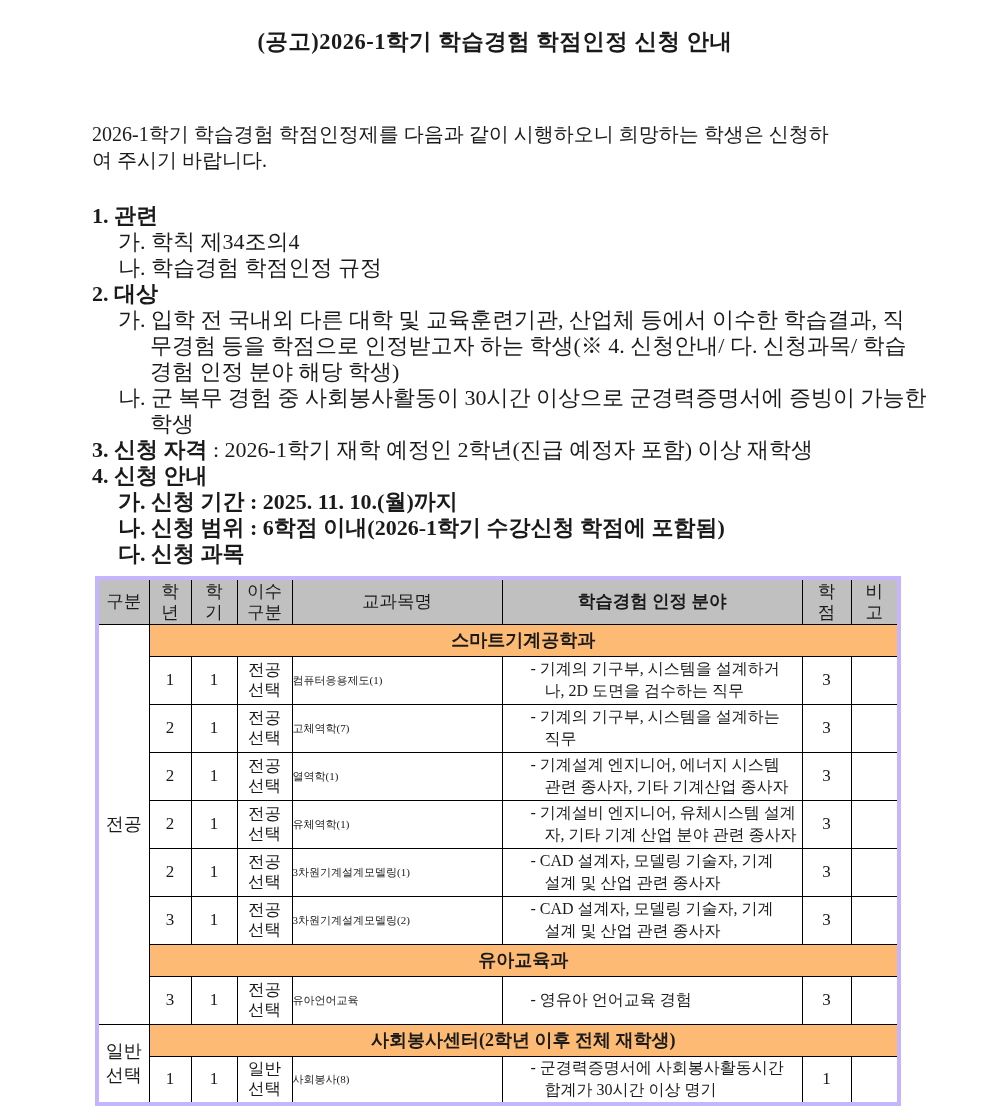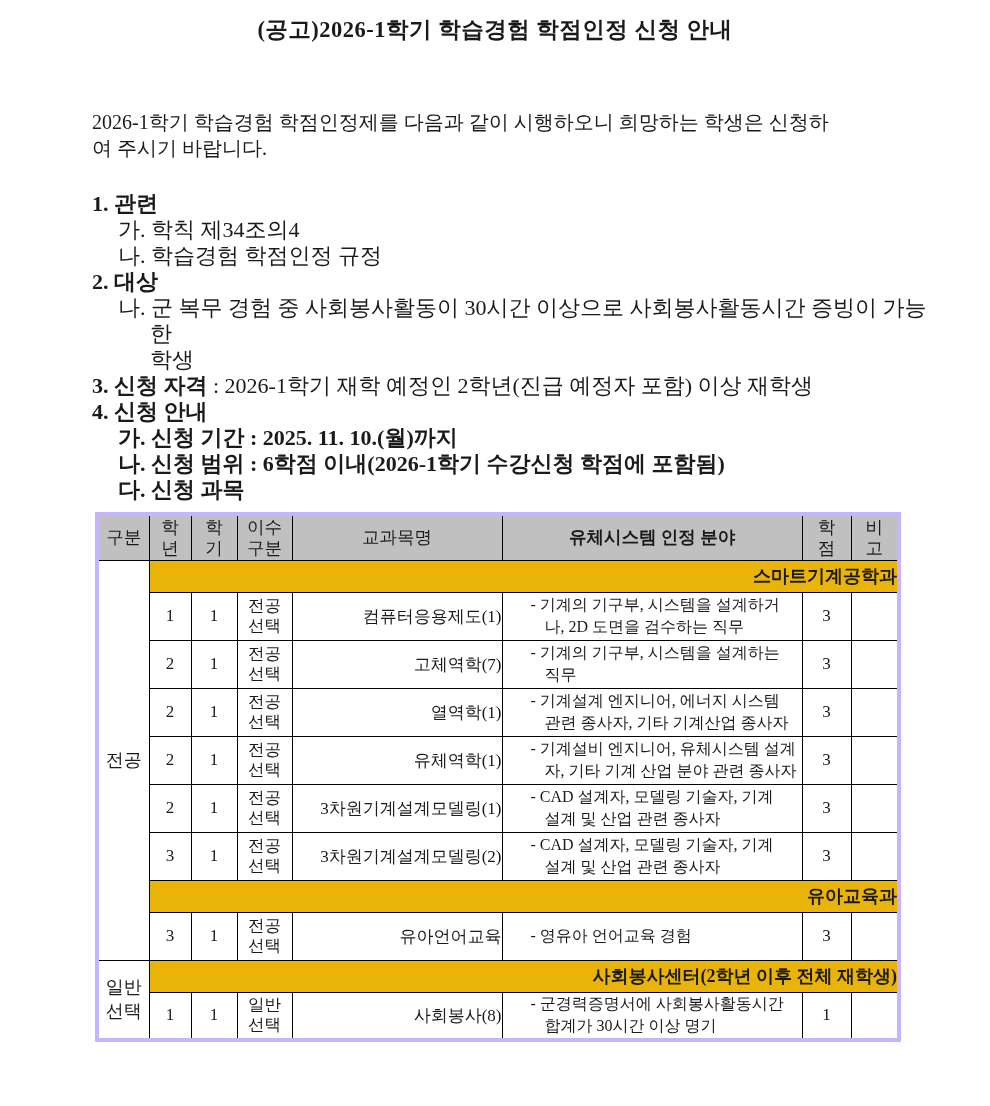--- a/index.html
+++ b/index.html
@@ -6,21 +6,21 @@
   html, body { margin: 0; padding: 0; background: #ffffff; }
   .page {
     width: 990px; height: 1106px;
     background: #ffffff;
     color: #1a1a1a;
     font-family: "Liberation Serif", "DejaVu Serif", serif;
     overflow: hidden;
     position: relative;
   }
   .title {
-    margin: 0;
+    margin: 12px;
     padding-top: 15px;
     text-align: center;
     font-size: 22.5px;
     line-height: 30px;
     font-weight: bold;
     letter-spacing: 0.5px;
   }
   .intro {
     margin: 64px 80px 0 92px;
     font-size: 20px;
@@ -57,35 +57,35 @@
     font-weight: normal;
     font-size: 17.5px;
     line-height: 21px;
     text-align: center;
     white-space: pre-line;
     padding: 2px 0;
   }
   thead th.bold { font-weight: bold; }
   tr.sec-row { height: 32px; }
   td.section {
-    background: #eab308;
+    background: #fdba74;
     font-weight: bold;
-    text-align: right;
+    text-align: center;
     font-size: 18px;
   }
   tr.data-row { height: 48px; }
   td.c { text-align: center; font-size: 17px; }
   td.type {
     text-align: center;
     font-size: 16.5px;
     line-height: 20px;
     white-space: pre-line;
     padding: 2px 0;
   }
-  td.course { padding-left: 9px; font-size: 17px; text-align: right; }
+  td.course { padding-left: 9px; font-size: 11px; }
   td.field { padding: 2px 6px 2px 8px; }
   td.field .fieldtext {
     font-size: 16px;
     line-height: 22px;
     white-space: pre-line;
     padding-left: 14px;
     text-indent: -14px;
     margin-left: 28px;
   }
   td.gubun {
@@ -103,21 +103,24 @@
   <h1 class="title">(공고)2026-1학기 학습경험 학점인정 신청 안내</h1>
 
   <p class="intro">2026-1학기 학습경험 학점인정제를 다음과 같이 시행하오니 희망하는 학생은 신청하
 여 주시기 바랍니다.</p>
 
   <div class="list">
     <div class="ln b">1. 관련</div>
     <div class="ln lv1">가. 학칙 제34조의4</div>
     <div class="ln lv1">나. 학습경험 학점인정 규정</div>
     <div class="ln b">2. 대상</div>
-    <div class="ln hang">나. 군 복무 경험 중 사회봉사활동이 30시간 이상으로 사회봉사활동시간 증빙이 가능한
+    <div class="ln hang">가. 입학 전 국내외 다른 대학 및 교육훈련기관, 산업체 등에서 이수한 학습결과, 직
+무경험 등을 학점으로 인정받고자 하는 학생(※ 4. 신청안내/ 다. 신청과목/ 학습
+경험 인정 분야 해당 학생)</div>
+    <div class="ln hang">나. 군 복무 경험 중 사회봉사활동이 30시간 이상으로 군경력증명서에 증빙이 가능한
 학생</div>
     <div class="ln"><span class="b">3. 신청 자격</span><span> : 2026-1학기 재학 예정인 2학년(진급 예정자 포함) 이상 재학생</span></div>
     <div class="ln b">4. 신청 안내</div>
     <div class="ln lv1 b">가. 신청 기간 : 2025. 11. 10.(월)까지</div>
     <div class="ln lv1 b">나. 신청 범위 : 6학점 이내(2026-1학기 수강신청 학점에 포함됨)</div>
     <div class="ln lv1 b">다. 신청 과목</div>
   </div>
 
   <table class="courses">
     <colgroup>
@@ -133,21 +136,21 @@
     <thead>
       <tr>
         <th>구분</th>
         <th>학
 년</th>
         <th>학
 기</th>
         <th>이수
 구분</th>
         <th>교과목명</th>
-        <th class="bold">유체시스템 인정 분야</th>
+        <th class="bold">학습경험 인정 분야</th>
         <th>학
 점</th>
         <th>비
 고</th>
       </tr>
     </thead>
     <tbody>
       <tr class="sec-row">
         <td class="gubun" rowspan="9">전공</td>
         <td class="section" colspan="7">스마트기계공학과</td>

